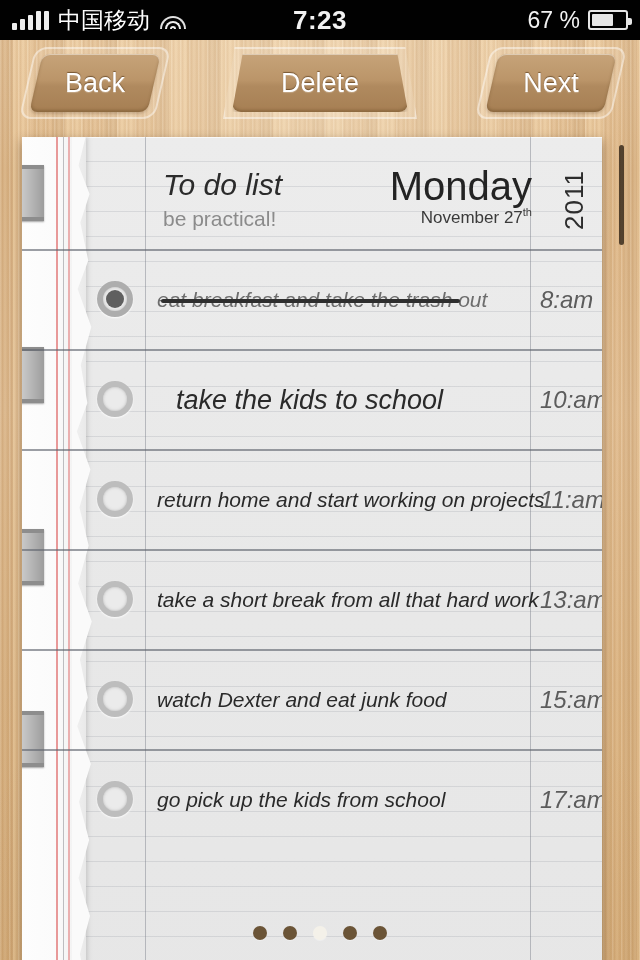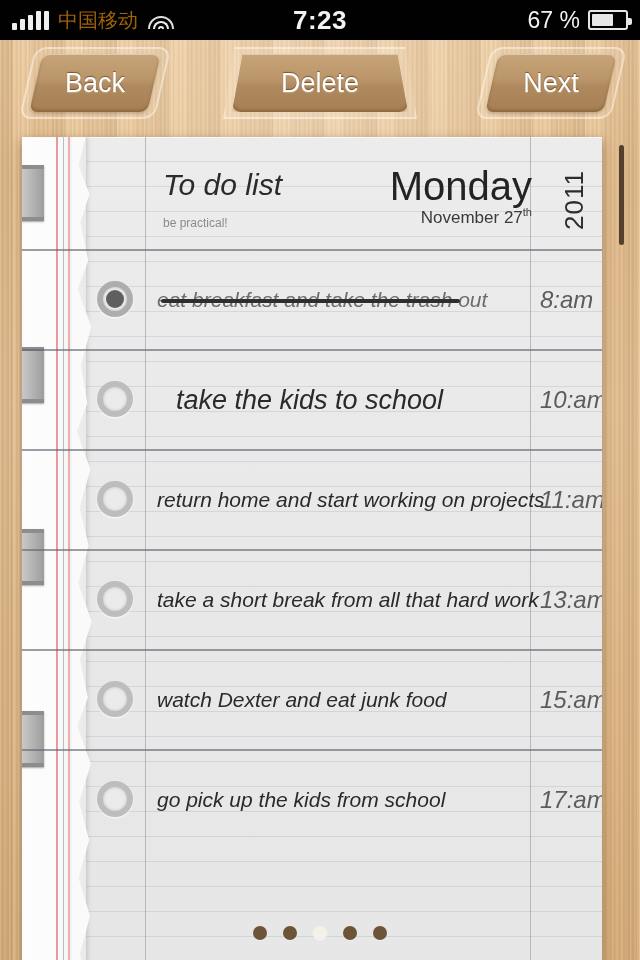--- a/index.html
+++ b/index.html
@@ -43,21 +43,21 @@
   .sb-center{ position:absolute; left:0; right:0; text-align:center;
               font-size:26px; font-weight:bold; letter-spacing:.5px; color:#f2f2f2; }
   .sb-right{ margin-left:auto; display:flex; align-items:center; gap:8px; z-index:2; }
   .bars{ display:flex; align-items:flex-end; gap:3px; height:20px; }
   .bars i{ display:block; width:5px; background:#efefef; border-radius:1px; }
   .bars i:nth-child(1){height:7px}
   .bars i:nth-child(2){height:11px}
   .bars i:nth-child(3){height:15px}
   .bars i:nth-child(4){height:19px}
   .bars i:nth-child(5){height:19px}
-  #carrier{ font-size:20px; color:#a16207; letter-spacing:0px; }
+  #carrier{ font-size:23px; color:#ffffff; letter-spacing:0px; }
   .wifi{ width:28px; height:20px; position:relative; }
   .wifi b{ position:absolute; left:50%; bottom:1px; transform:translateX(-50%);
            border:2.6px solid #eee; border-bottom:none; border-radius:50% 50% 0 0 / 100% 100% 0 0;
            background:transparent; }
   .wifi b:nth-child(1){ width:26px; height:13px; opacity:.95;}
   .wifi b:nth-child(2){ width:16px; height:8px; }
   .wifi b:nth-child(3){ width:6px;  height:3px; border-width:2.4px; }
   #battpct{ font-size:23px; color:#f2f2f2; }
   .batt{ width:40px; height:20px; border:2px solid #e6e6e6; border-radius:3px; position:relative; padding:2px; }
   .batt span{ display:block; height:100%; width:67%; background:#e6e6e6; border-radius:1px; }
@@ -146,21 +146,21 @@
   
   .clip{ position:absolute; left:-4px; width:26px; height:56px;
          border:4px solid #8d8d8d; border-right:none; border-radius:3px 0 0 3px;
          background:linear-gradient(90deg,#c9c9c9,#9d9d9d);
          box-shadow:0 1px 2px rgba(0,0,0,.35); }
 
   
   #hdr{ position:absolute; left:123px; right:0; top:25px; height:75px; }
   #title{ position:absolute; left:18px; top:6px; font-size:30px; font-style:italic;
           color:#2b2b2b; font-family:"Liberation Sans", sans-serif; }
-  #subtitle{ position:absolute; left:18px; top:54px; font-size:12px; color:#8b8b8b; }
+  #subtitle{ position:absolute; left:18px; top:45px; font-size:21px; color:#8b8b8b; }
   #dayname{ position:absolute; right:70px; top:2px; font-size:40px; color:#232323; }
   #datestr{ position:absolute; right:70px; top:44px; font-size:17px; color:#3a3a3a; white-space:nowrap; }
   #datestr sup{ font-size:11px; }
   #year{ position:absolute; right:12px; top:8px; font-size:26px; color:#2d2d2d;
          writing-mode:vertical-rl; transform:rotate(180deg); letter-spacing:1px; }
 
   
   .row{ position:absolute; left:0; right:0; height:100px; }
   .rowsep{ position:absolute; left:0; right:0; top:0; height:2px; background:rgba(95,100,110,.62); }
   .radio{

